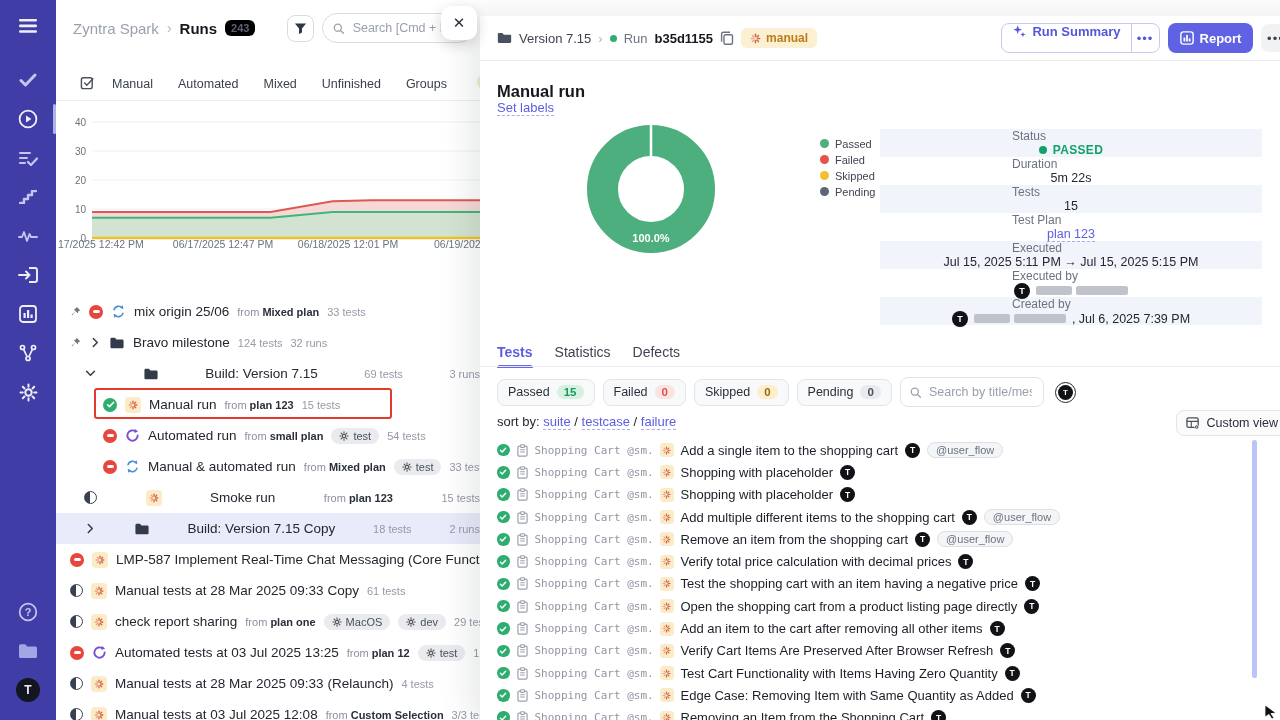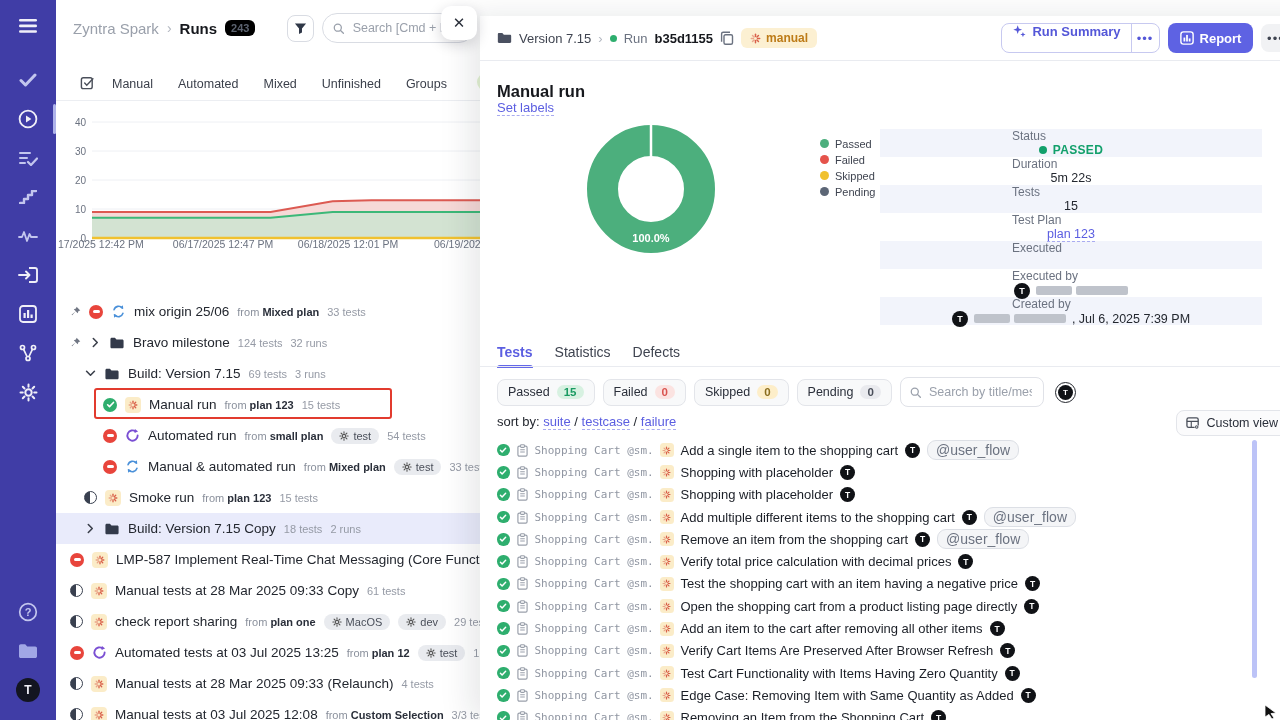--- a/index.html
+++ b/index.html
@@ -39,21 +39,21 @@
   .lp-tab{font-size:12.5px;color:#3a3f4a;cursor:pointer;white-space:nowrap;}
   .tab-overflow-pill{position:absolute;left:397px;top:3px;background:#e3f2d3;color:#5f8f3e;
     font-size:11.5px;border-radius:9px;padding:3px 10px;white-space:nowrap;}
   .lp-divider{position:absolute;top:100px;left:0;right:0;height:1px;background:#eceef2;}
   .x-labels{position:absolute;top:238px;left:0;right:0;height:14px;}
   .xlab{position:absolute;top:0;font-size:10.5px;color:#6b7280;white-space:nowrap;}
   
   .runs-list{position:absolute;top:296px;left:0;right:0;}
   .run-row{height:31px;display:flex;align-items:center;gap:8px;position:relative;
     white-space:nowrap;cursor:pointer;}
-  .run-row.lvl0{padding-left:14px;} .run-row.lvl1{padding-left:28px;} .run-row.lvl2{padding-left:47px;}
+  .run-row.lvl0{padding-left:14px;} .run-row.lvl1{padding-left:28px;justify-content:space-between;} .run-row.lvl2{padding-left:47px;}
   .run-row.selected{background:#e9ebfb;}
   .run-title{font-size:13.5px;color:#23272f;}
   .run-from{font-size:11px;color:#8a909c;} .run-from b{color:#2a2f3a;font-size:11px;}
   .run-meta{font-size:11px;color:#959aa5;}
   .tag-pill{display:inline-flex;align-items:center;gap:4px;background:#e9ebef;border-radius:10px;
     padding:2px 8px;font-size:11px;color:#4a4f5a;}
   .st{width:14px;height:14px;border-radius:50%;display:inline-flex;align-items:center;
     justify-content:center;flex:0 0 auto;}
   .st-fail{background:#e8453c;} .st-fail .bar{width:7px;height:2.5px;border-radius:2px;background:#fff;}
   .st-pass{background:#2eae6e;}
@@ -138,21 +138,21 @@
   .sliders-ic{position:absolute;top:399px;right:14px;cursor:pointer;}
   .tests-list{position:absolute;top:423px;left:17px;right:24px;}
   .test-row{height:22.3px;display:flex;align-items:center;gap:7px;white-space:nowrap;overflow:hidden;cursor:pointer;}
   .suite-name{width:118px;flex:0 0 auto;font-family:"DejaVu Sans Mono",monospace;font-size:11px;
     color:#9096a2;overflow:hidden;}
   .test-title{font-size:13px;color:#1b1f27;}
   .t-manual-sm{width:14px;height:14px;border-radius:3.5px;background:#fbecc8;display:inline-flex;
     align-items:center;justify-content:center;flex:0 0 auto;}
   .test-st{width:12.5px;height:12.5px;}
   .uf-pill{border:1px solid #dcdfe5;background:#f4f5f7;border-radius:9px;padding:1px 8px;
-    font-size:14px;color:#6b7280;flex:0 0 auto;}
+    font-size:11px;color:#6b7280;flex:0 0 auto;}
   .test-row .avatar{width:15px;height:15px;font-size:8.5px;}
   .rp-scrollbar{position:absolute;left:772px;top:424px;width:5px;height:238px;background:#bcc3f7;
     border-radius:3px;}
   .cursor{position:absolute;left:1264px;top:704px;z-index:50;}
 </style>
 </head>
 <body>
 
 <div class="screen">
 
@@ -761,20 +761,23 @@
           </span>
         </div>
         <div class="info-row">
           <span class="info-label">Test Plan</span>
           <span class="info-value">
             <span class="ilink">plan 123</span>
           </span>
         </div>
         <div class="info-row">
           <span class="info-label">Executed</span>
+          <span class="info-value">
+            <span>Jul 15, 2025 5:11 PM → Jul 15, 2025 5:15 PM</span>
+          </span>
         </div>
         <div class="info-row">
           <span class="info-label">Executed by</span>
           <span class="info-value">
             <span class="avatar">T</span>
             <span><span class="redact r1"></span><span class="redact r2"></span></span>
           </span>
         </div>
         <div class="info-row">
           <span class="info-label">Created by</span>

